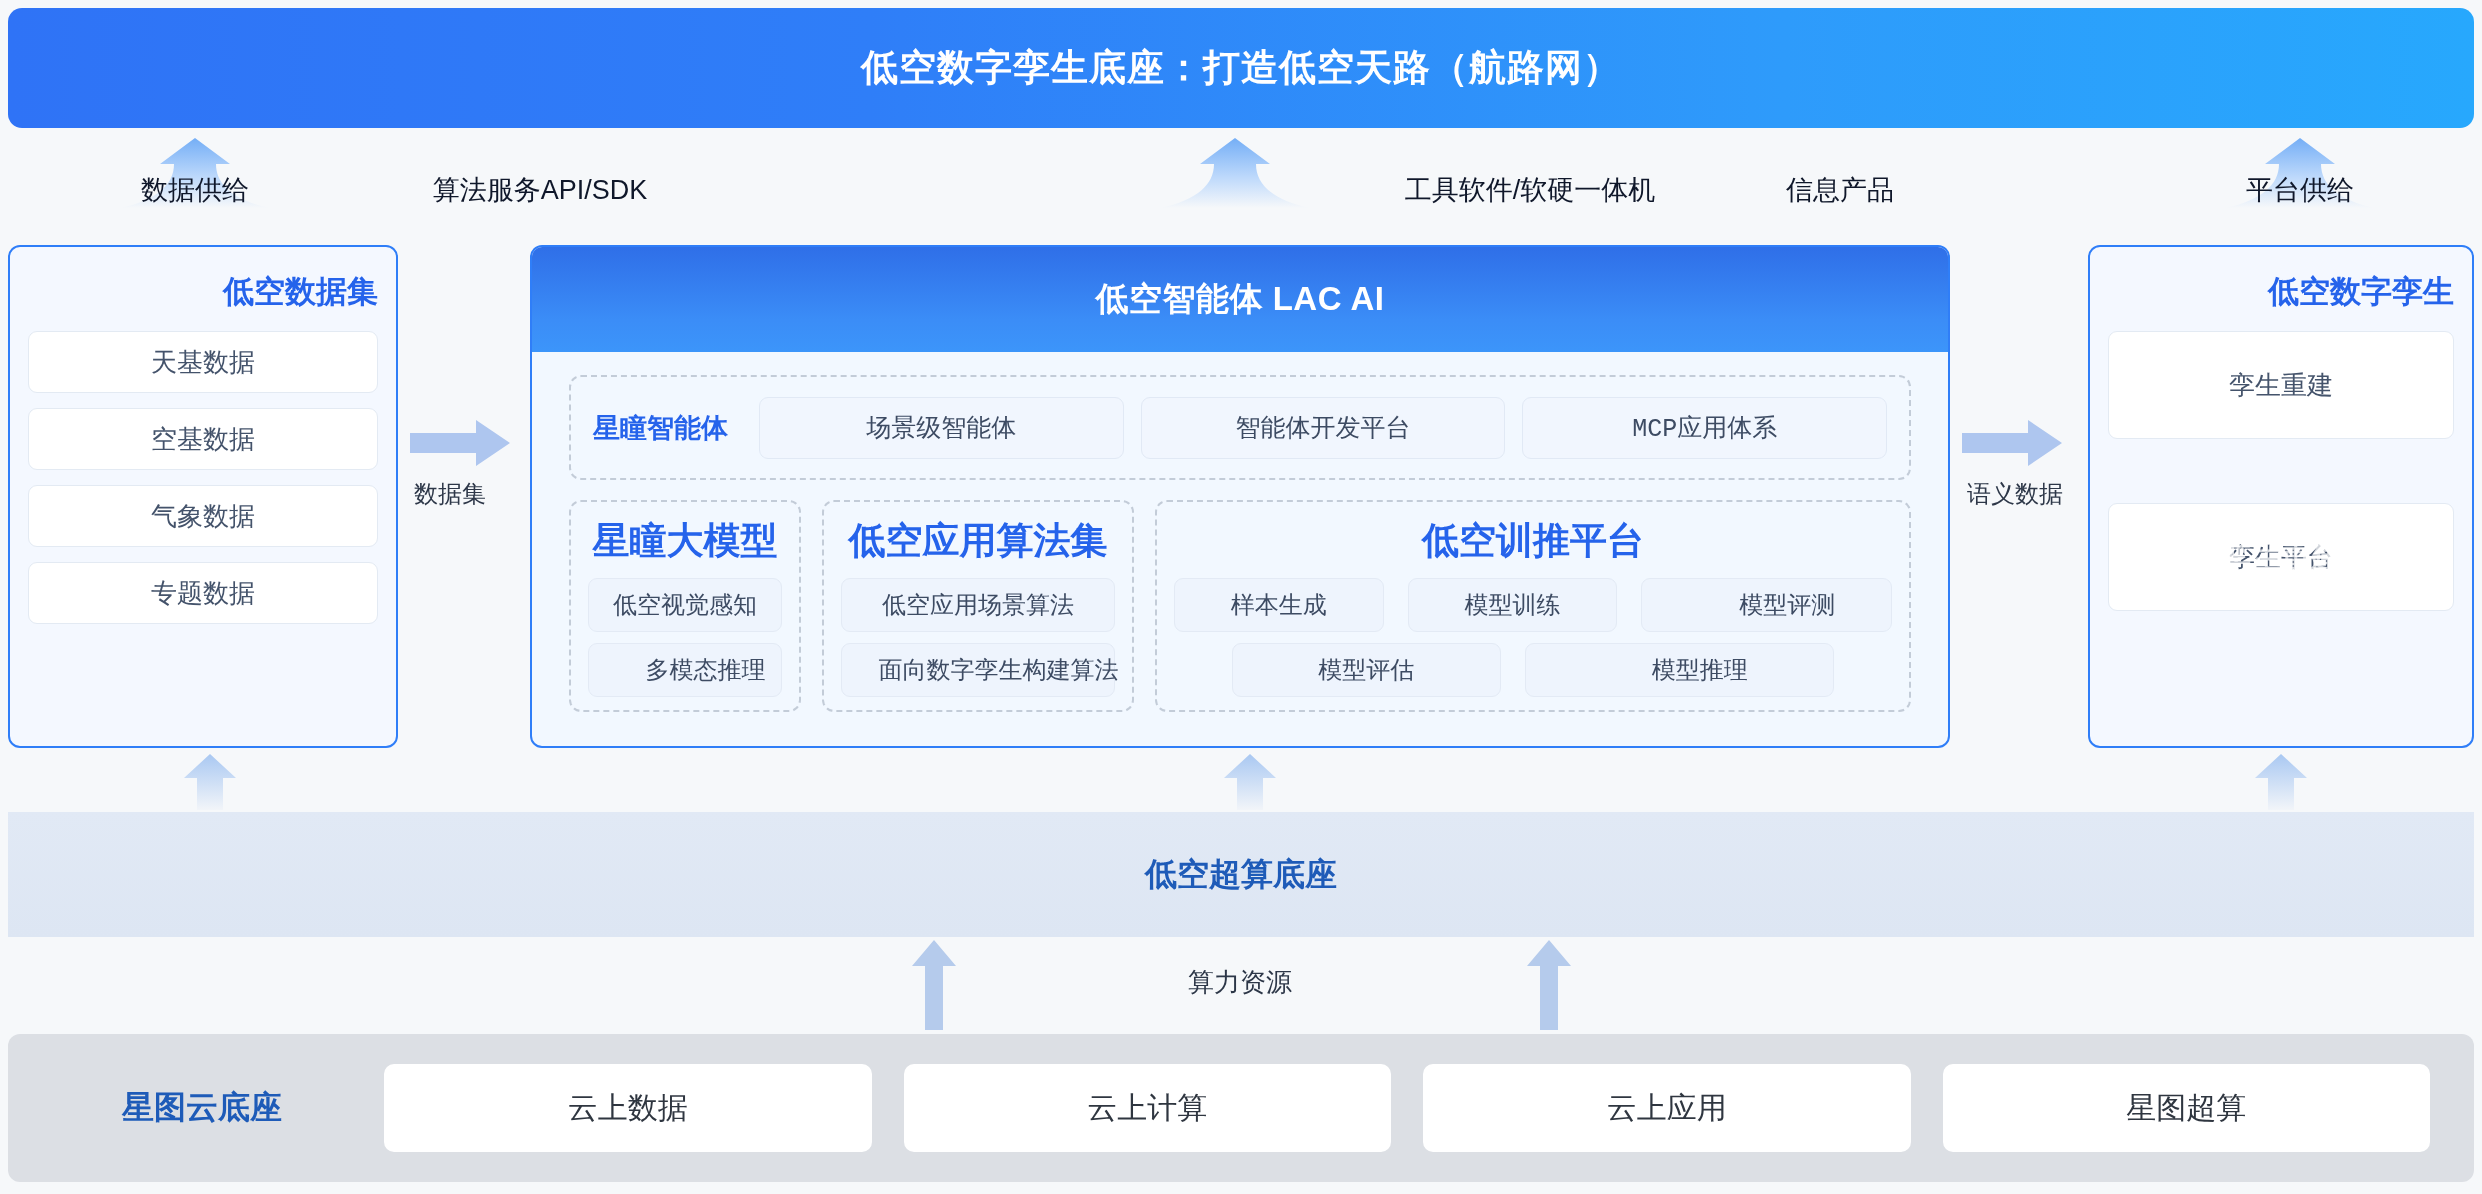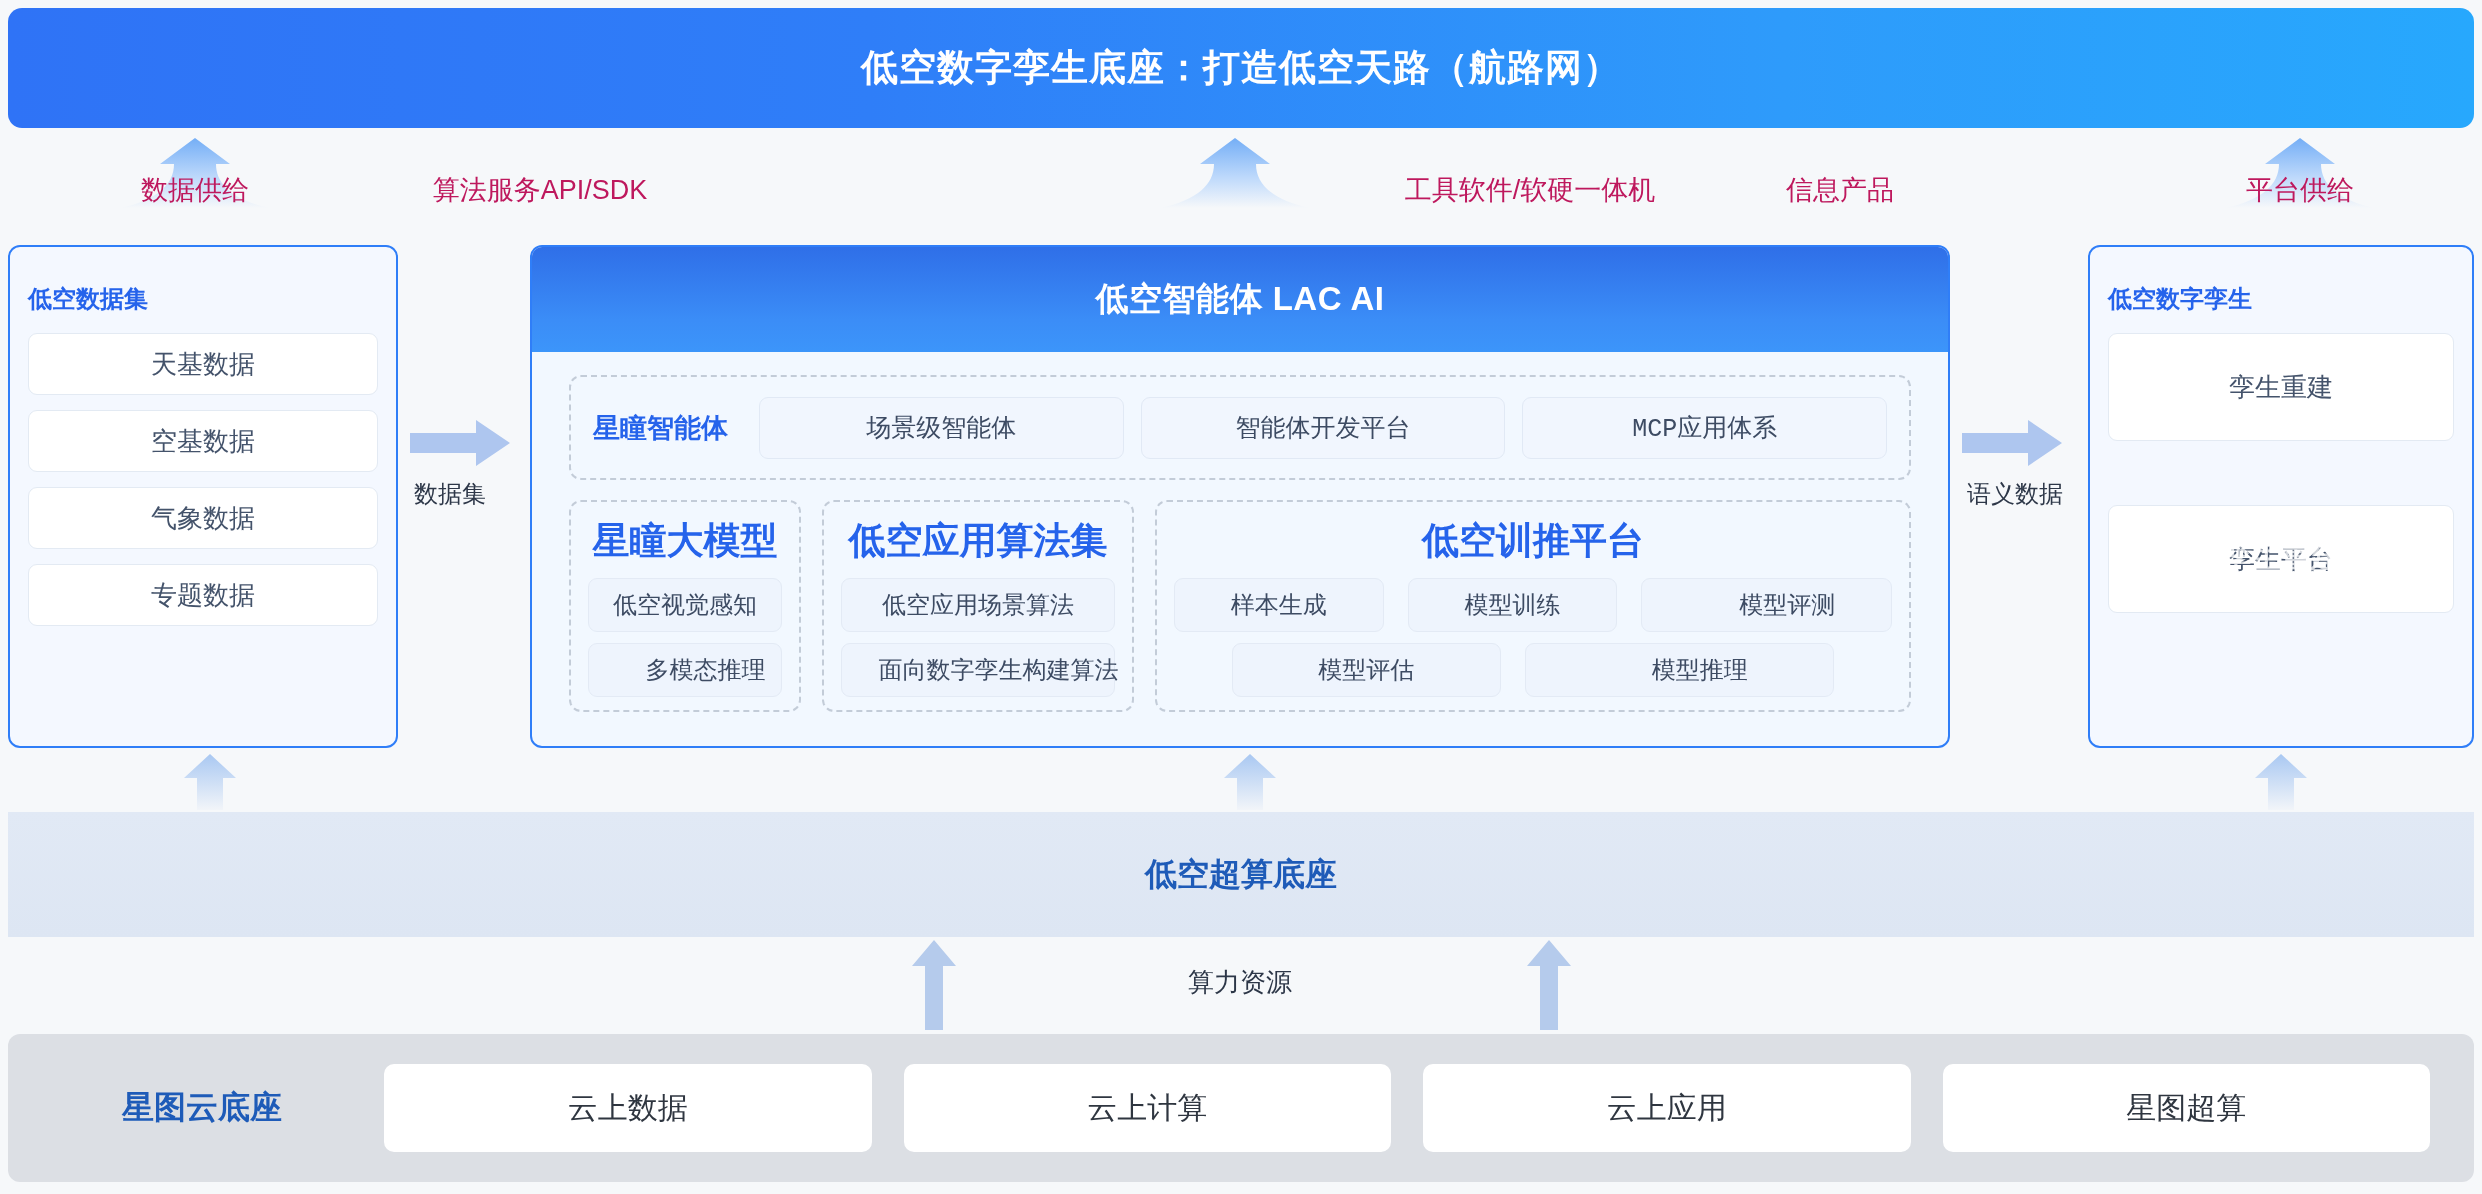--- a/index.html
+++ b/index.html
@@ -20,34 +20,34 @@
   }
   .banner-title {
     color: #fff; font-size: 37px; font-weight: bold; letter-spacing: 1px;
     white-space: nowrap;
   }
 
   
   .flare { position: absolute; width: 150px; height: 72px; }
   .flare svg { width: 100%; height: 100%; display: block; }
   .conn-label {
-    position: absolute; font-size: 27px; color: #be185d; white-space: nowrap;
+    position: absolute; font-size: 27px; color: #0f172a; white-space: nowrap;
     text-align: center;
   }
 
   
   .side-panel {
     position: absolute;
     border: 2px solid #2f7ef8; border-radius: 12px;
     background: #f4f8ff;
     padding: 0 18px;
   }
   .side-title {
-    text-align: left; color: #2563eb; font-size: 24px; font-weight: bold;
-    margin-top: 36px; margin-bottom: 18px;
+    text-align: right; color: #2563eb; font-size: 31px; font-weight: bold;
+    margin-top: 24px; margin-bottom: 18px;
   }
   .side-card {
     background: #ffffff; border: 1px solid #e3eaf3; border-radius: 9px;
     height: 62px; display: flex; align-items: center; justify-content: center;
     color: #44536b; font-size: 26px; margin-bottom: 15px;
   }
   .ghost-text {
     position: absolute; width: 100%; left: 0; text-align: center;
     color: #ffffff; font-size: 30px; font-weight: bold; opacity: .75;
     pointer-events: none;

